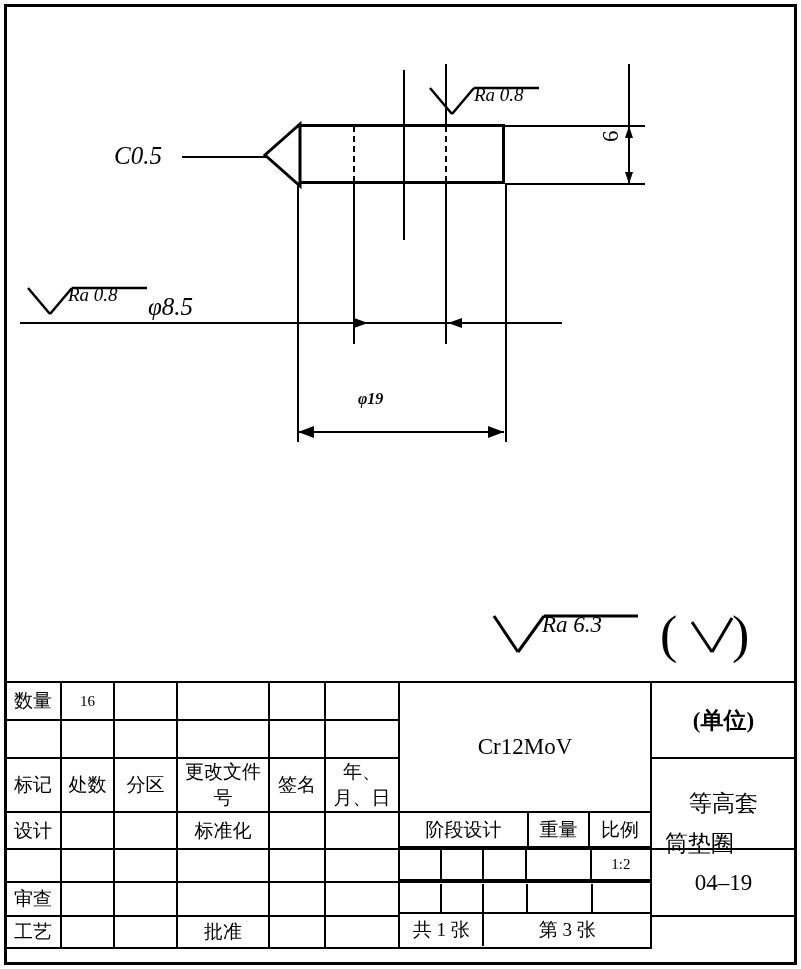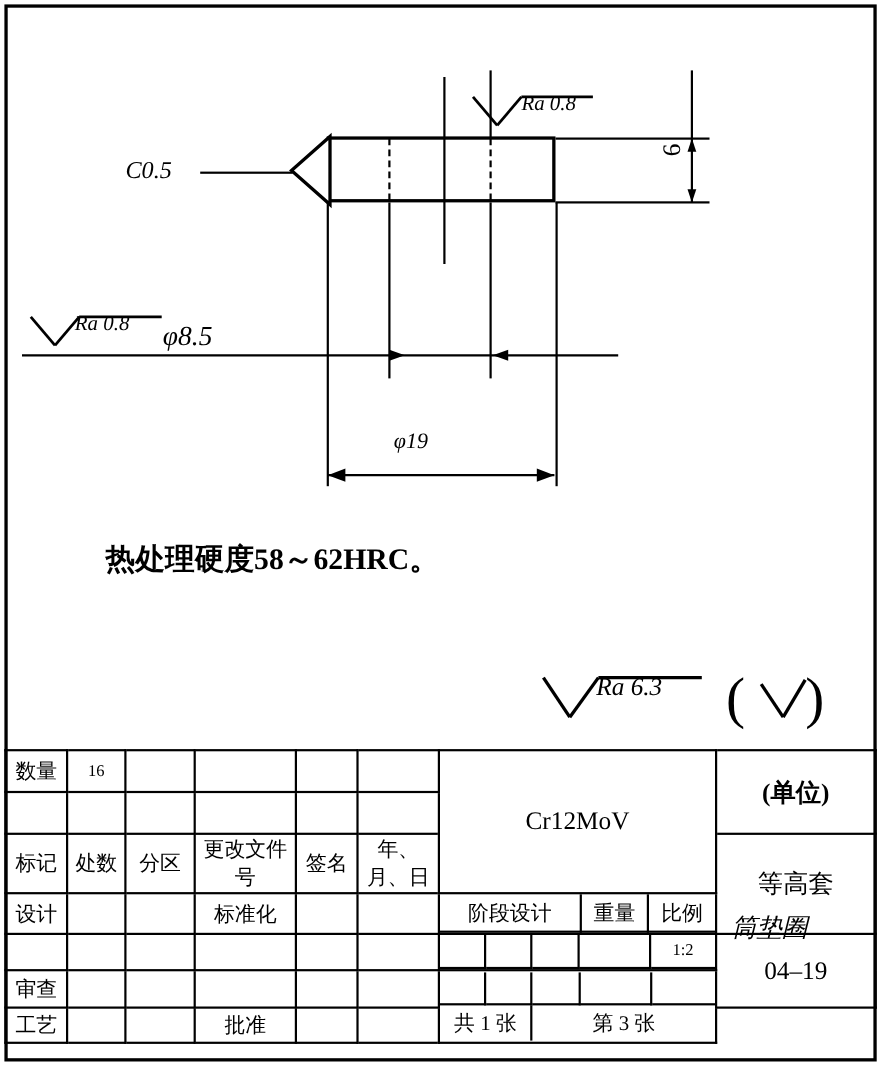--- a/index.html
+++ b/index.html
@@ -49,21 +49,21 @@
   </svg>
   <div class="txt big" style="left:598px;top:142px;transform:rotate(-90deg);transform-origin:left top;">6</div>
 
   <svg class="abs" style="left:424px;top:84px;" width="120" height="34">
     <line x1="6" y1="4" x2="28" y2="30" stroke="#000" stroke-width="2.5"></line>
     <line x1="28" y1="30" x2="50" y2="4" stroke="#000" stroke-width="2.5"></line>
     <line x1="50" y1="4" x2="115" y2="4" stroke="#000" stroke-width="2.5"></line>
   </svg>
   <div class="txt ital" style="left:474px;top:84px;font-size:19px;">Ra 0.8</div>
 
-  <div class="txt ital" style="left:114px;top:142px;font-size:22px;">C0.5</div>
+  <div class="txt ital" style="left:114px;top:142px;font-size:25px;">C0.5</div>
   <div class="ln" style="left:182px;top:156px;width:84px;height:2px;"></div>
 
   <svg class="abs" style="left:22px;top:284px;" width="130" height="34">
     <line x1="6" y1="4" x2="28" y2="30" stroke="#000" stroke-width="2.5"></line>
     <line x1="28" y1="30" x2="50" y2="4" stroke="#000" stroke-width="2.5"></line>
     <line x1="50" y1="4" x2="125" y2="4" stroke="#000" stroke-width="2.5"></line>
   </svg>
   <div class="txt ital" style="left:68px;top:284px;font-size:19px;">Ra 0.8</div>
   <div class="txt ital" style="left:148px;top:293px;font-size:25px;">φ8.5</div>
 
@@ -75,23 +75,22 @@
   <div class="ln" style="left:353px;top:184px;width:2px;height:160px;"></div>
   <div class="ln" style="left:445px;top:184px;width:2px;height:160px;"></div>
 
   <div class="ln" style="left:297px;top:184px;width:2px;height:258px;"></div>
   <div class="ln" style="left:505px;top:184px;width:2px;height:258px;"></div>
   <svg class="abs" style="left:292px;top:421px;" width="220" height="22">
     <line x1="6" y1="11" x2="212" y2="11" stroke="#000" stroke-width="2"></line>
     <polygon points="6,11 22,5 22,17" fill="#000"></polygon>
     <polygon points="212,11 196,5 196,17" fill="#000"></polygon>
   </svg>
-  <div class="txt ital" style="left:358px;top:390px;font-size:20px;">φ19</div>
-
-  <div class="txt" style="left:96px;top:490px;font-size:27px;font-weight:bold;font-family:'Liberation Serif',serif;">热处理硬度58～62HRC。</div>
+  <div class="txt ital" style="left:358px;top:390px;font-size:16px;font-weight:bold;">φ19</div>
+
 
   <svg class="abs" style="left:488px;top:610px;" width="160" height="46">
     <line x1="6" y1="6" x2="30" y2="42" stroke="#000" stroke-width="3"></line>
     <line x1="30" y1="42" x2="56" y2="6" stroke="#000" stroke-width="3"></line>
     <line x1="56" y1="6" x2="150" y2="6" stroke="#000" stroke-width="3"></line>
   </svg>
   <div class="txt ital" style="left:542px;top:612px;font-size:23px;">Ra 6.3</div>
   <svg class="abs" style="left:660px;top:600px;" width="100" height="66">
     <text x="0" y="52" font-size="52" font-family="Liberation Serif, serif">(</text>
     <line x1="32" y1="22" x2="52" y2="52" stroke="#000" stroke-width="3"></line>
@@ -199,14 +198,14 @@
       <td></td>
       <td></td>
       <td class="mid">批准</td>
       <td></td>
       <td></td>
 
     </tr>
   </tbody>
     </table>
 
-  <div class="txt big" style="left:665px;top:828px;font-size:23px;font-style:italic;">筒垫圈</div>
+  <div class="txt big" style="left:665px;top:828px;font-size:23px;">筒垫圈</div>
 </div>
 
 </body></html>

